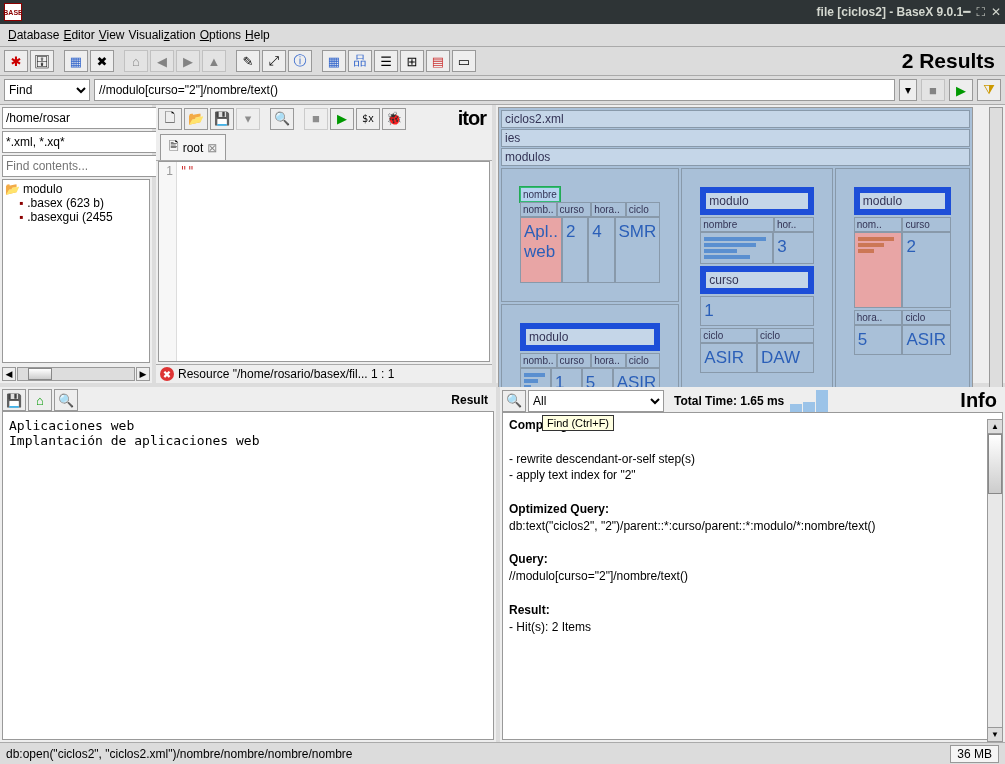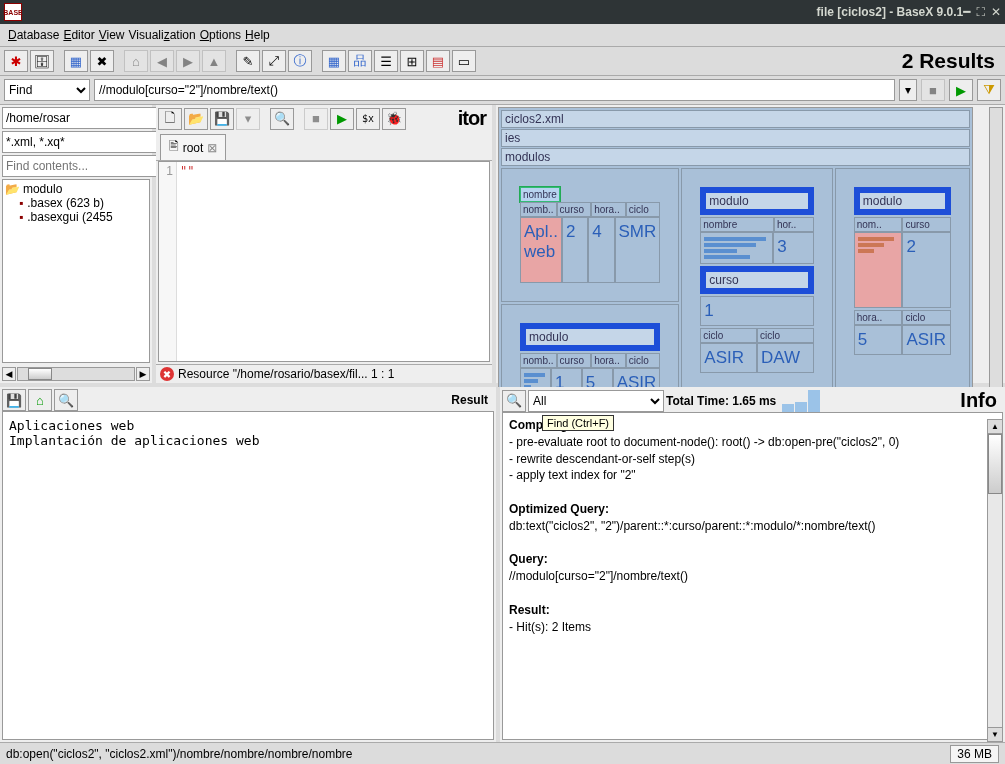--- a/index.html
+++ b/index.html
@@ -63,21 +63,21 @@
 .bars { display:flex; flex-direction:column; gap:2px; }
 .bar { height:4px; background:#5a8fd0; }
 .row2 { flex:1; display:flex; }
 .col-result { width: 500px; border-right:4px solid #dcdcdc; display:flex; flex-direction:column; background:#eee; padding:2px; }
 .res-toolbar { display:flex; gap:2px; align-items:center; }
 .res-title { margin-left:auto; font-size:12px; font-weight:bold; padding-right:6px; }
 .res-body { flex:1; background:#fff; border:1px solid #999; padding:6px; font-family:monospace; font-size:13px; white-space:pre; }
 .col-info { flex:1; display:flex; flex-direction:column; background:#eee; padding:2px; position:relative; }
 .info-toolbar { display:flex; gap:2px; align-items:center; }
 .info-toolbar select { width:136px; height:22px; border:1px solid #999; background:#fff; }
-.info-toolbar .tt { font-weight:bold; font-size:12px; }
+.info-toolbar .tt { margin-left:8px; font-weight:bold; font-size:12px; }
 .info-title { margin-left:auto; font-size:20px; font-weight:bold; padding-right:6px; }
 .tooltip { position:absolute; left:42px; top:28px; background:#ffffe1; border:1px solid #333; padding:1px 4px; font-size:11px; z-index:10; }
 .info-body { flex:1; background:#fff; border:1px solid #999; padding:4px 6px; overflow:hidden; font-size:12px; line-height:1.4; }
 .info-body b { font-weight:bold; }
 .info-scroll { position:absolute; right:2px; top:32px; bottom:0; width:16px; background:#e8e8e8; border:1px solid #999; }
 .info-scroll .up, .info-scroll .down { height:14px; background:#ddd; border-bottom:1px solid #999; display:flex; align-items:center; justify-content:center; font-size:8px; }
 .info-scroll .down { position:absolute; bottom:0; width:100%; border-top:1px solid #999; border-bottom:none; }
 .info-scroll .thumb { position:absolute; top:14px; height:60px; left:0; right:0; background:linear-gradient(#fff,#ccc); border:1px solid #888; }
 .chart-ico { display:flex; align-items:flex-end; gap:1px; height:22px; margin-left:4px; }
 .chart-ico div { width:12px; background:#9bc3e8; }
@@ -330,21 +330,21 @@
         <div class="chart-ico">
           <div style="height:8px"></div>
             <div style="height:10px"></div>
             <div style="height:22px"></div>
         </div>
         <div class="info-title">Info</div>
       </div>
       <div class="tooltip">Find (Ctrl+F)</div>
       <div class="info-body">
         <b>Compiling:</b><br>
-        <span>- pre-evaluate root to document-node(): root() -&gt; db:open-pre("ciclos2", 0)</span><br>
+        <br>
         <span>- rewrite descendant-or-self step(s)</span><br>
         <span>- apply text index for "2"</span><br><br>
         <b>Optimized Query:</b><br>
         <span>db:text("ciclos2", "2")/parent::*:curso/parent::*:modulo/*:nombre/text()</span><br><br>
         <b>Query:</b><br>
         <span>//modulo[curso="2"]/nombre/text()</span><br><br>
         <b>Result:</b><br>
         <span>- Hit(s): 2 Items</span>
       </div>
       <div class="info-scroll">

